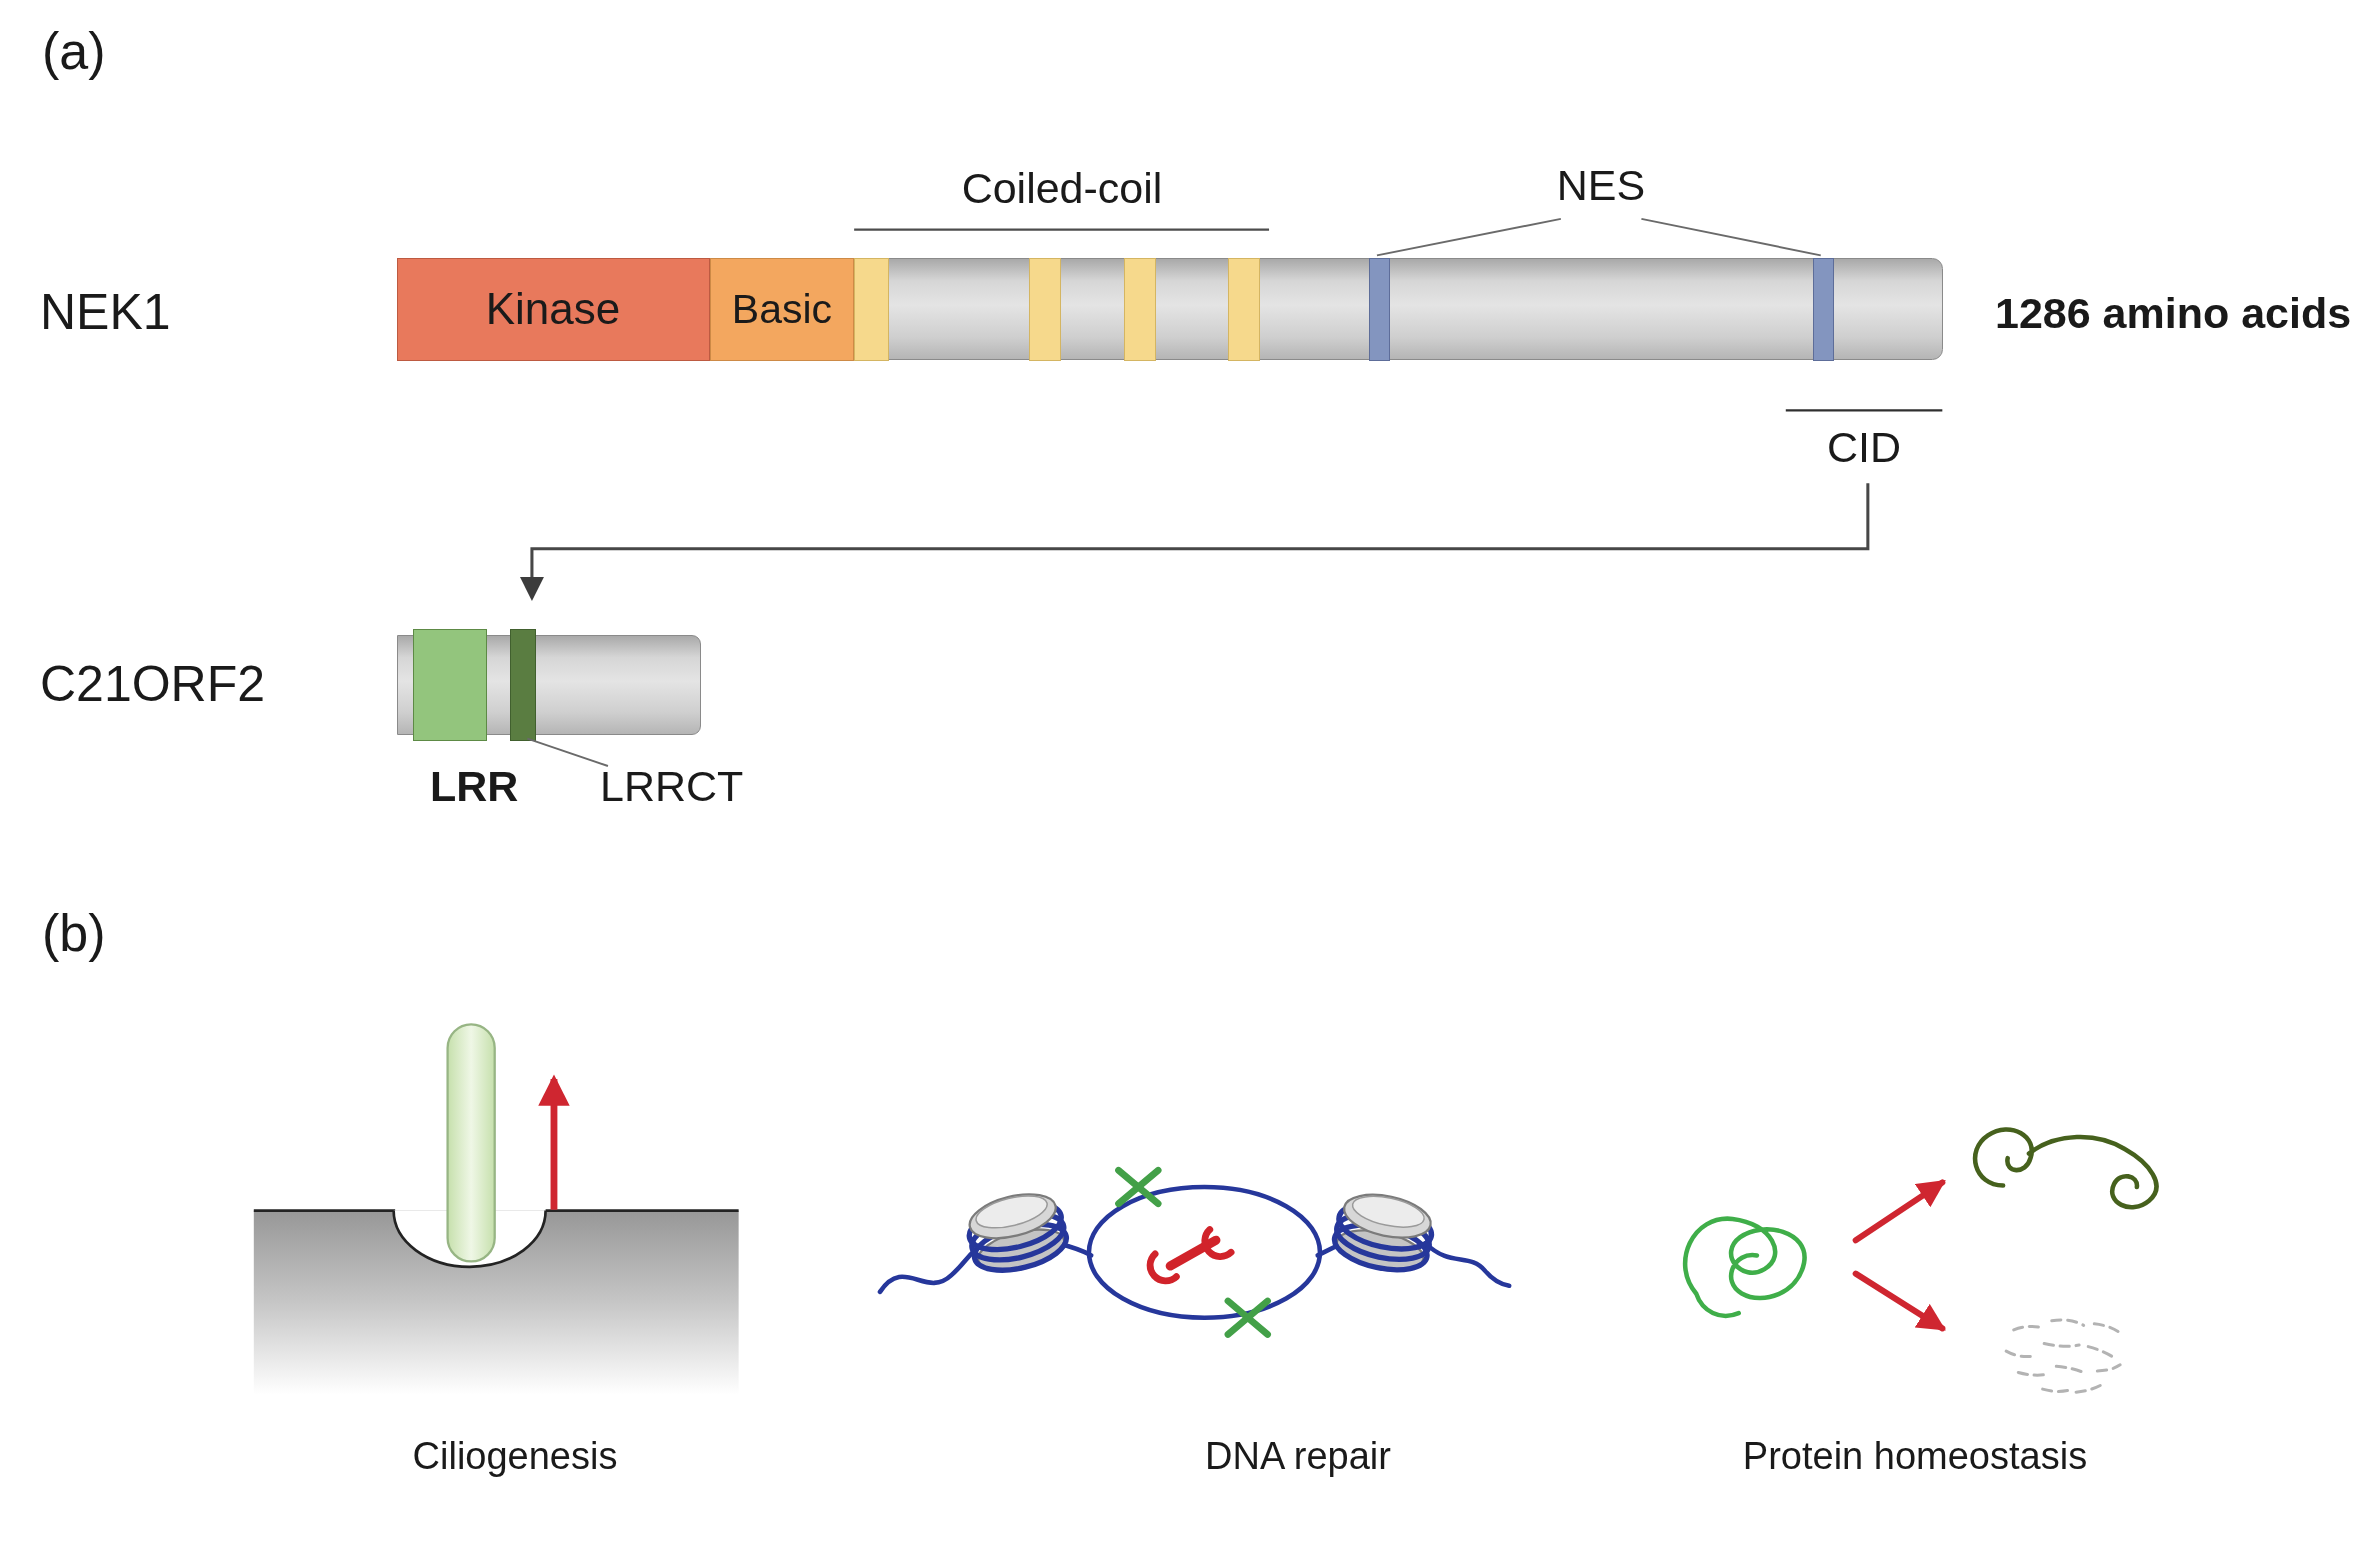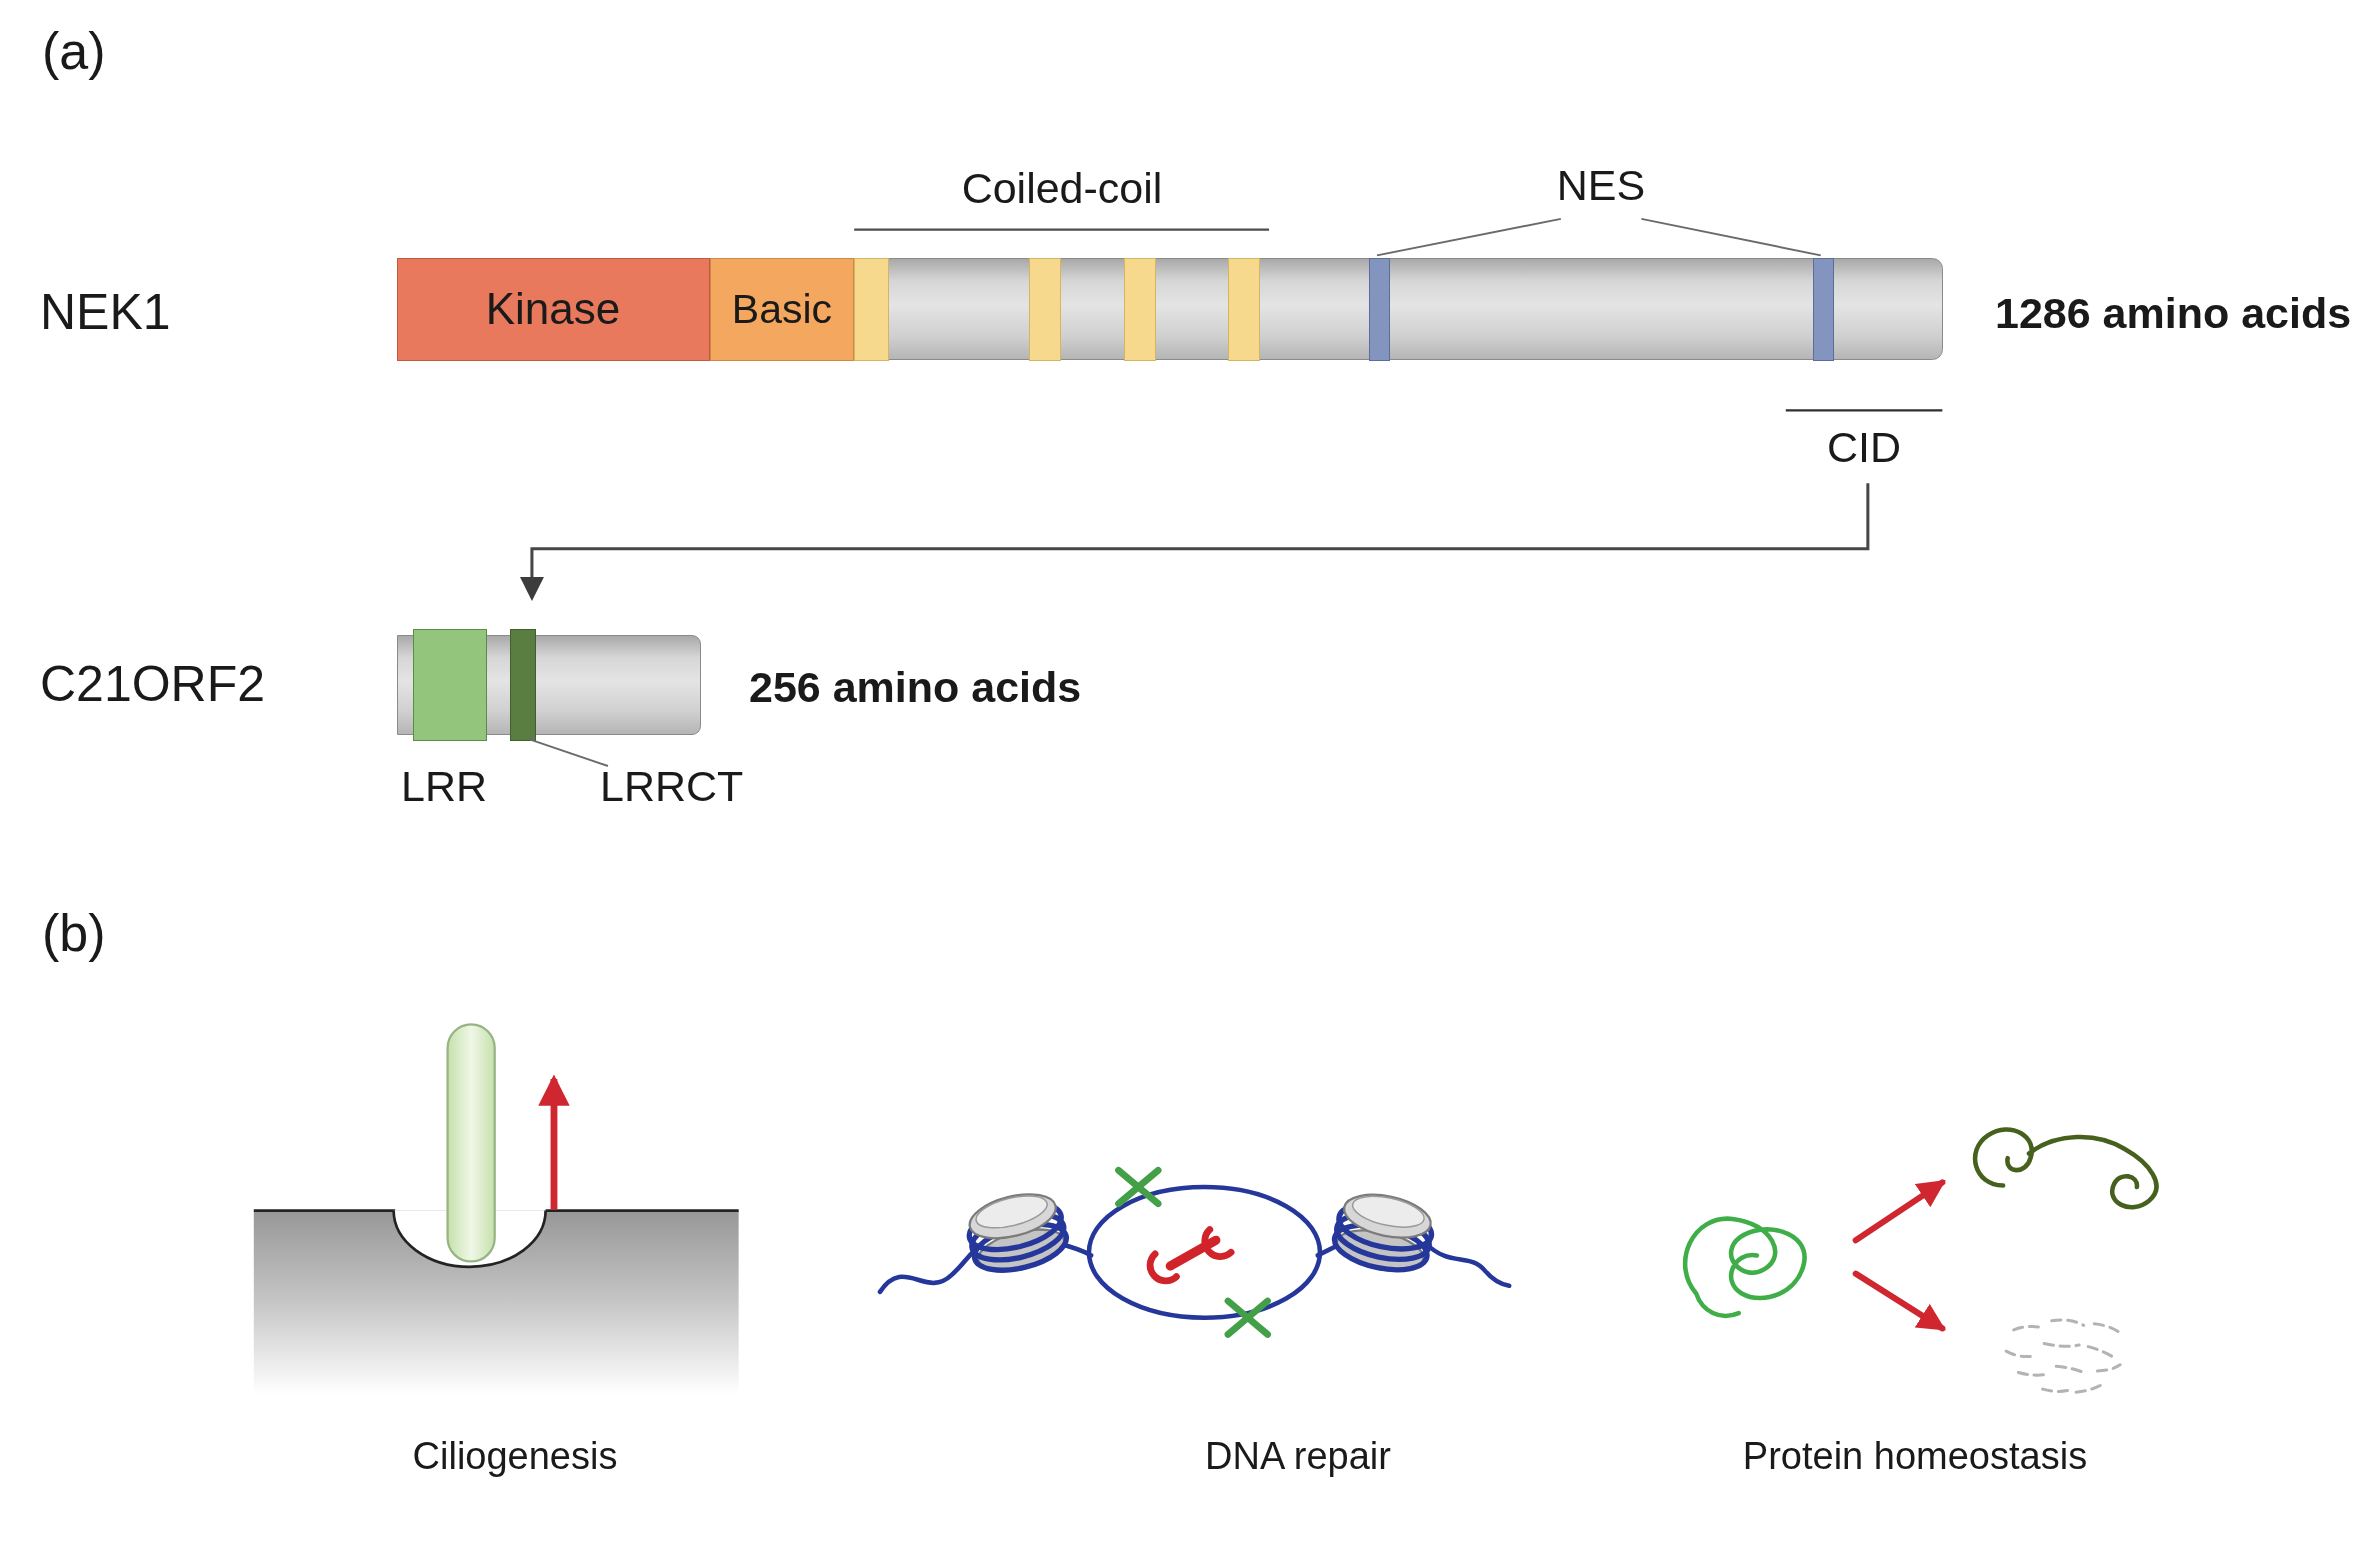--- a/index.html
+++ b/index.html
@@ -71,23 +71,22 @@
 
   <div class="abs anno centered" style="left:1864px;top:423px;">CID</div>
 
   <div class="abs protein-name" style="left:40px;top:655px;">C21ORF2</div>
 
   <div class="bar" style="left:397px;top:635px;width:304px;height:100px;border-radius:0 9px 9px 0;">
     <div class="seg seg-lrr" style="left:15px;top:-6.8px;bottom:-6.8px;width:74px;"></div>
     <div class="seg seg-lrrct" style="left:112px;top:-6.8px;bottom:-6.8px;width:26px;"></div>
   </div>
 
-  <div class="abs length-label" style="left:749px;top:663px;">256 amino acids</div>
-
-  <div class="abs anno" style="left:401px;top:762px;">LRR</div>
+
+  <div class="abs anno" style="left:430px;top:762px;font-weight:bold;">LRR</div>
 
   <div class="abs anno" style="left:587px;top:762px;margin-left:13px;">LRRCT</div>
 
   <div class="abs panel-letter" style="left:42px;top:903px;">(b)</div>
 
   <div class="abs fn-label" style="left:515px;top:1435px;">Ciliogenesis</div>
   <div class="abs fn-label" style="left:1298px;top:1435px;">DNA repair</div>
   <div class="abs fn-label" style="left:1915px;top:1435px;">Protein homeostasis</div>
 
   <svg id="overlay" width="2377" height="1548" viewBox="0 0 3128 2037">

